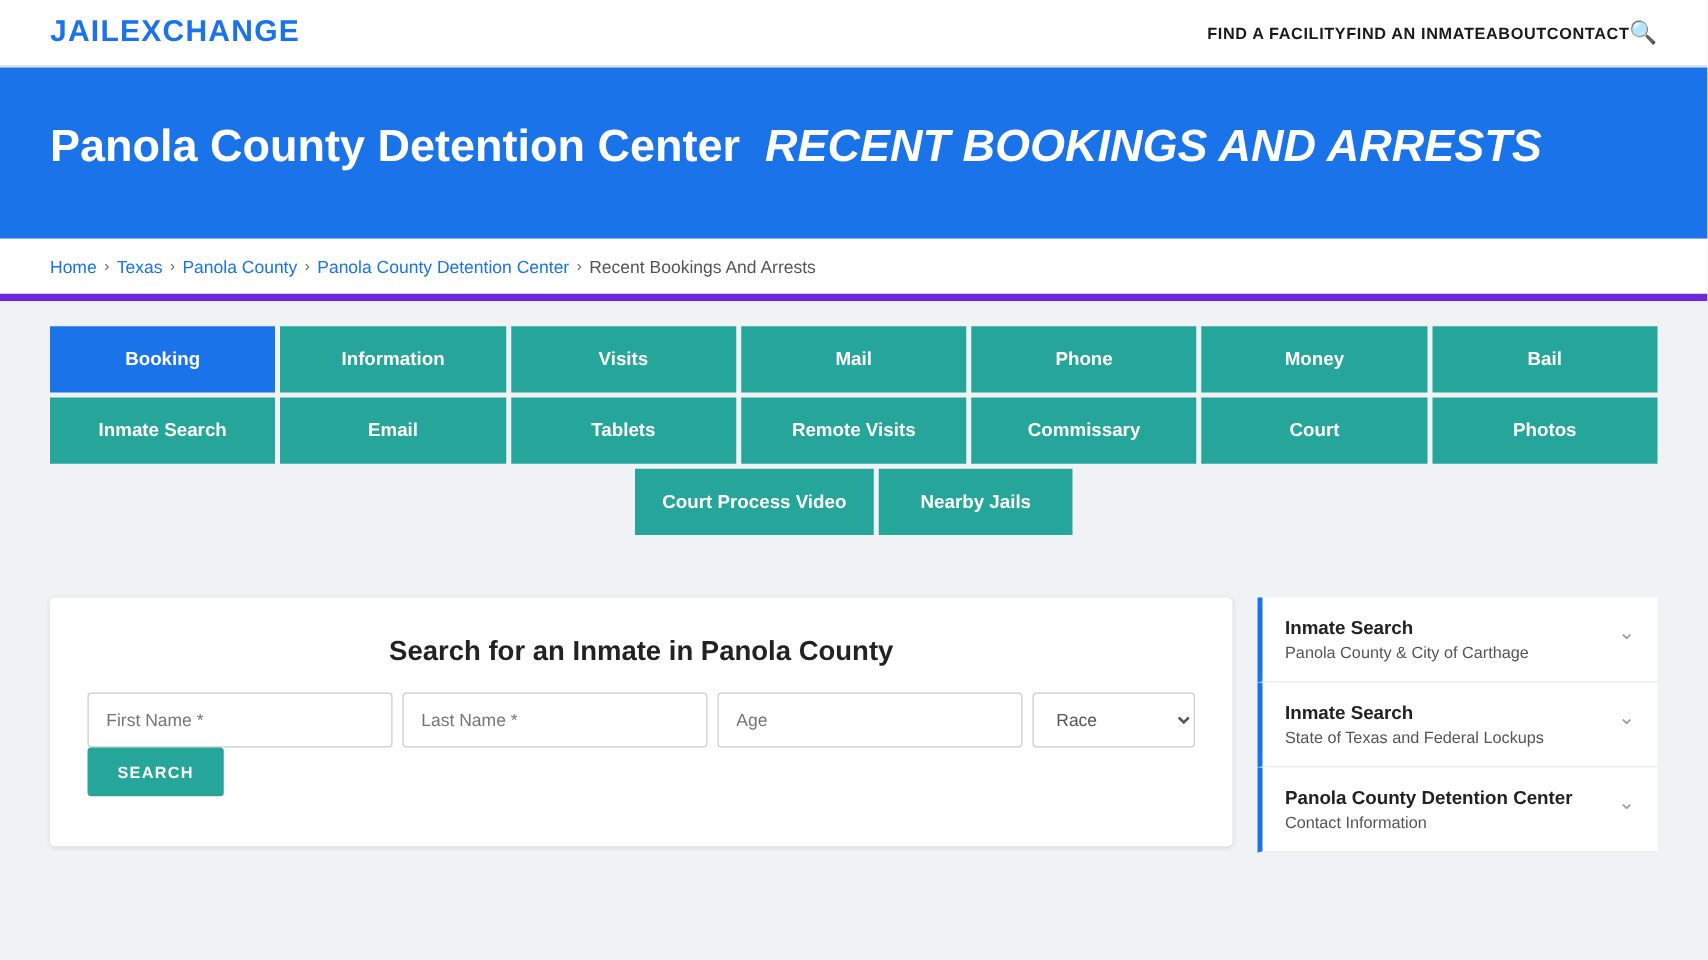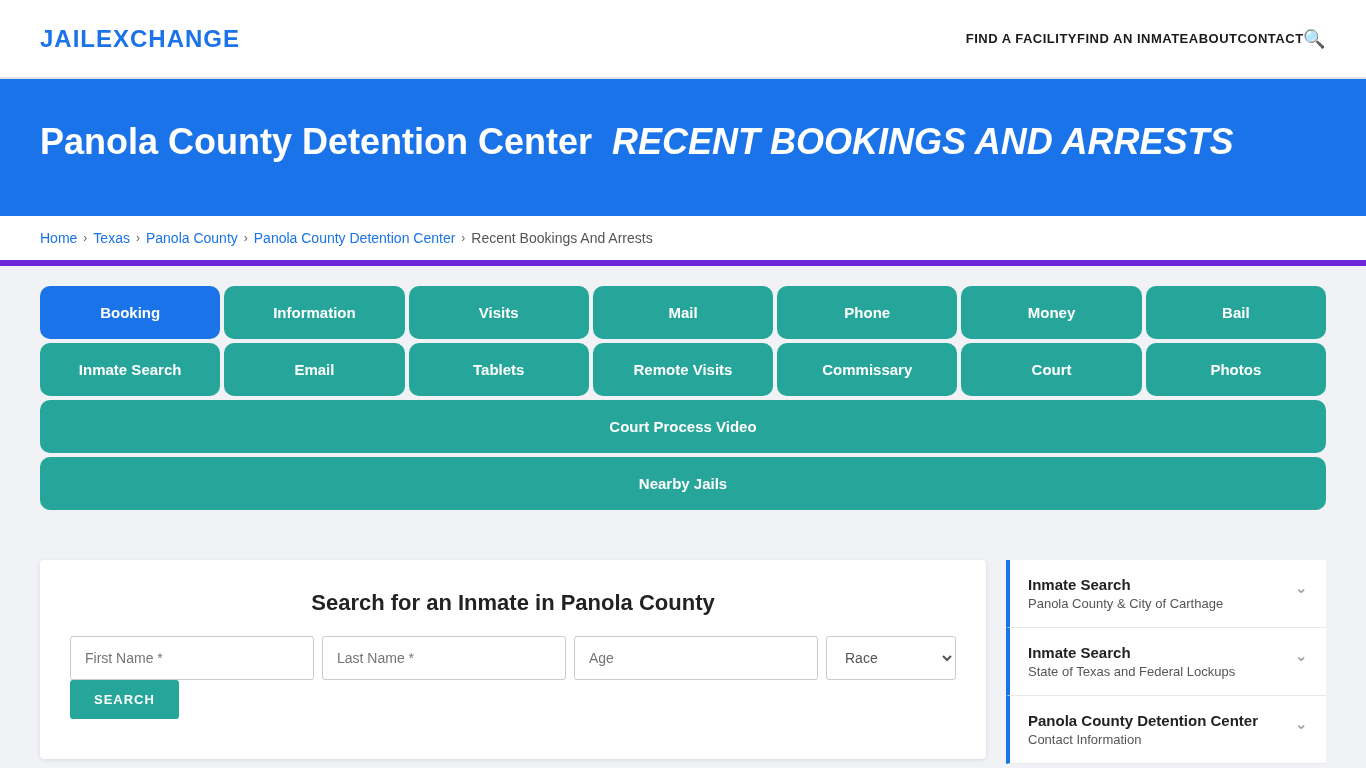--- a/index.html
+++ b/index.html
@@ -6,21 +6,21 @@
     body { font-family: Arial, sans-serif; background: #f0f2f5; color: #333; }
 
     
     .header {
       background: #fff;
       border-bottom: 2px solid #e0e0e0;
       display: flex;
       align-items: center;
       justify-content: space-between;
       padding: 0 40px;
-      height: 79px;
+      height: 54px;
     }
     .logo {
       font-size: 24px;
       font-weight: 900;
       letter-spacing: 1px;
       color: #1a1a1a;
     }
     .logo span { color: #1a73e8; }
     .logo .ex { color: #1a73e8; }
     .nav {
@@ -101,27 +101,27 @@
     }
     .tab-btn {
       padding: 18px 22px;
       font-size: 15px;
       font-weight: 600;
       color: #fff;
       border: none;
       cursor: pointer;
       min-width: 155px;
       text-align: center;
-      border-radius: 10px;
+      border-radius: 0;
       flex: 1;
     }
     .tab-btn.active { background: #1a73e8; }
     .tab-btn.teal { background: #26a69a; }
     .tab-row { display: flex; gap: 4px; flex-wrap: wrap; }
-    .tab-row-center { display: flex; gap: 4px; justify-content: center; margin-top: 4px; flex-direction: column; }
+    .tab-row-center { display: flex; gap: 4px; justify-content: center; margin-top: 4px; }
 
     
     .search-card {
       background: #fff;
       border-radius: 4px;
       padding: 30px 30px 40px 30px;
       box-shadow: 0 1px 4px rgba(0,0,0,0.1);
     }
     .search-card h2 {
       text-align: center;

